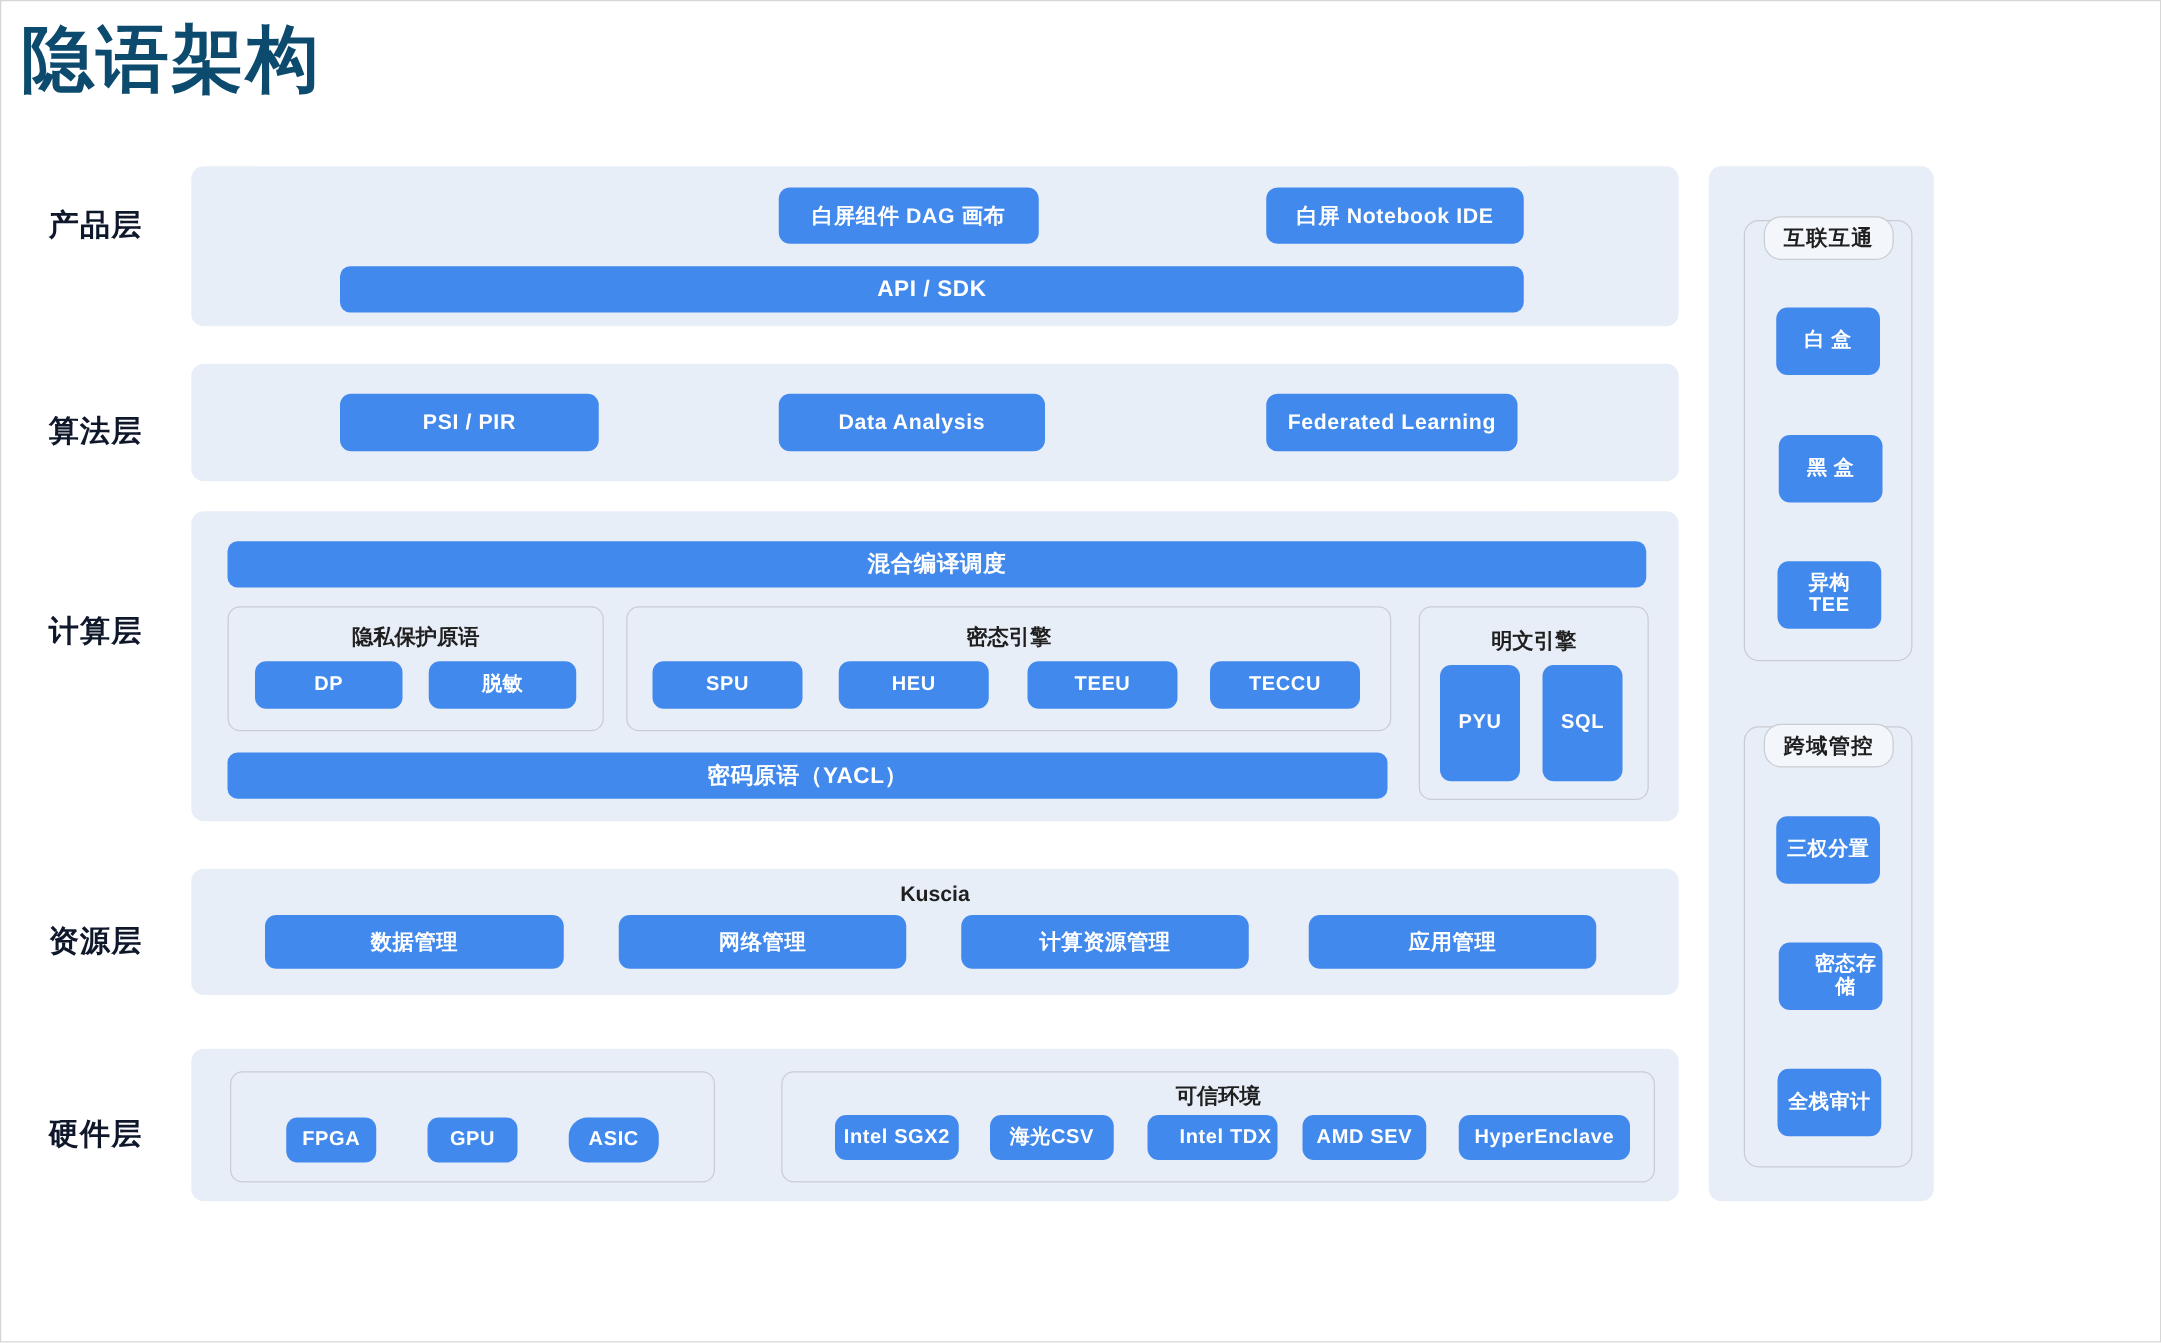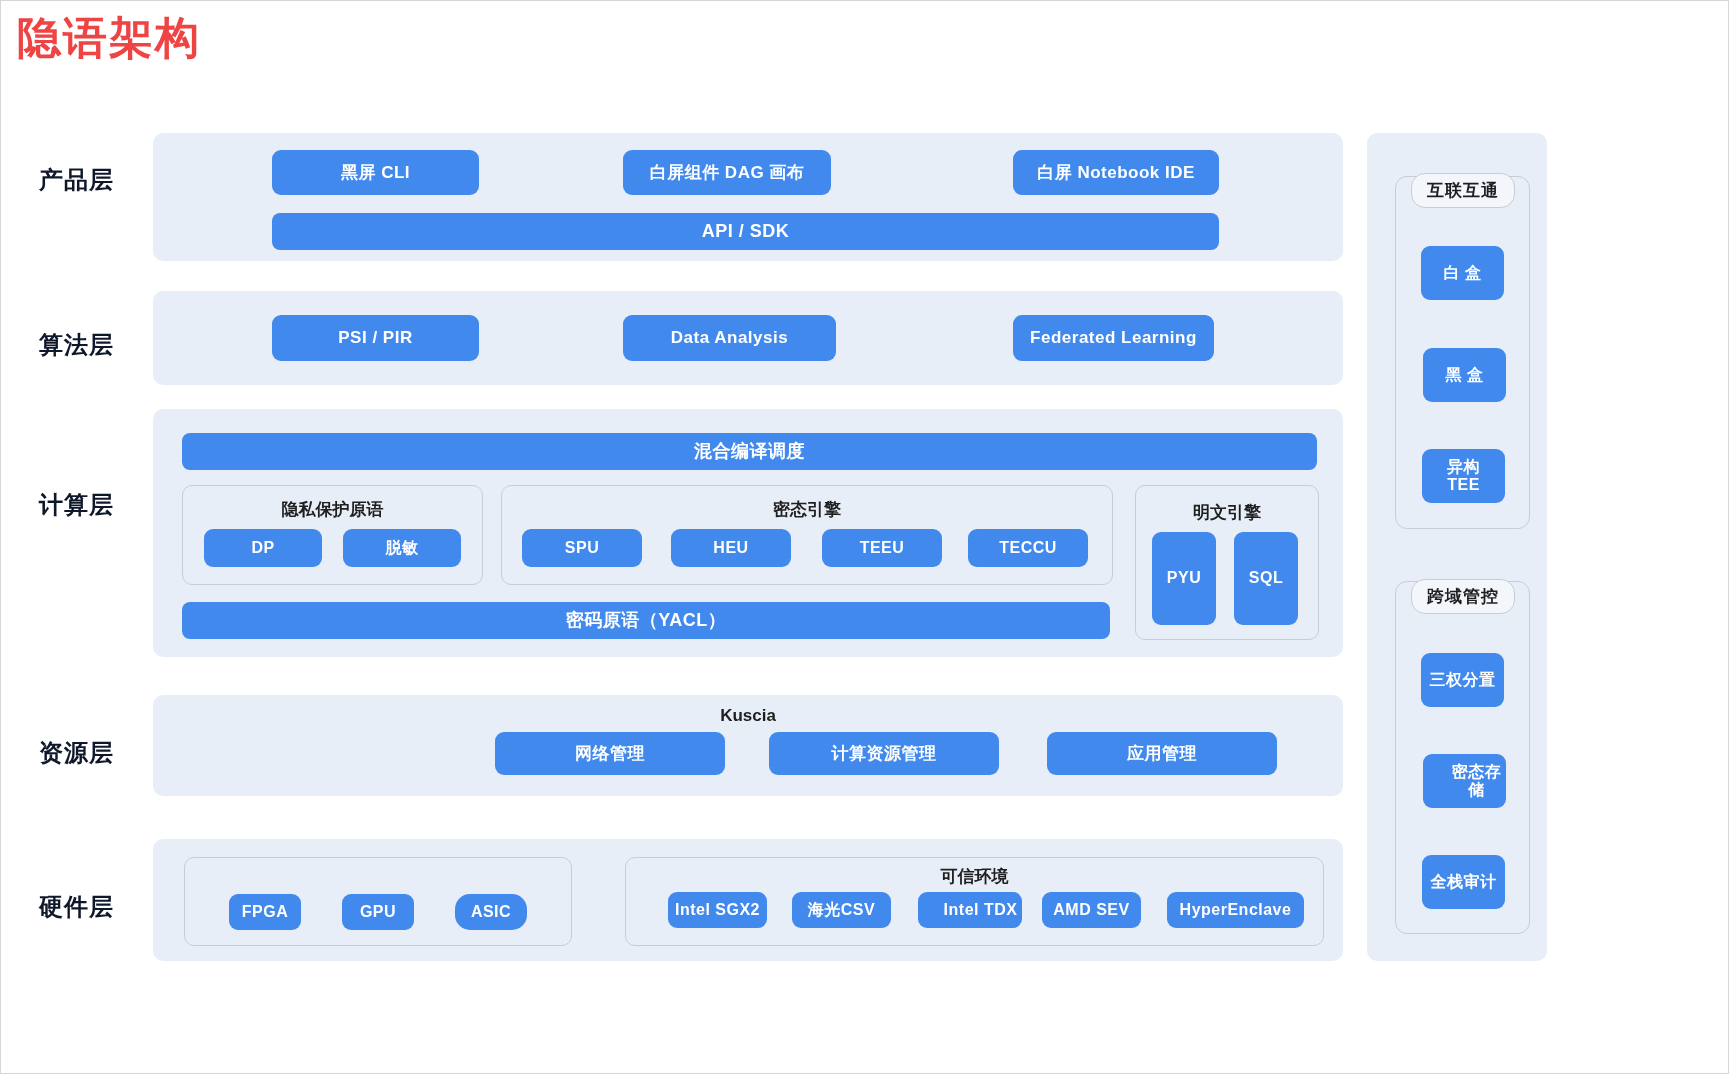--- a/index.html
+++ b/index.html
@@ -14,23 +14,23 @@
     color: #2b2b2b;
     overflow: hidden;
     position: relative;
     box-sizing: border-box;
     border: 1px solid #d6d6d6;
   }
   #page-title {
     position: absolute;
     left: 16px;
     top: 8px;
-    font-size: 44px;
-    font-weight: 700;
-    color: #ef4444;
+    font-size: 58px;
+    font-weight: 700;
+    color: #0c4a6e;
     letter-spacing: 2px;
   }
 
   .canvas {
     position: absolute;
     left: 0; top: 0;
     width: 1729px;
     height: 1074px;
   }
 
@@ -130,21 +130,20 @@
 </style>
 </head>
 <body>
 
 <div class="canvas">
 
   <div id="page-title">隐语架构</div>
 
   <div class="layer-label" style="left:38px; top:163px;">产品层</div>
   <div class="layer-panel" style="left:152px; top:132px; width:1190px; height:128px;"></div>
-  <div class="pill" style="left:271px; top:149px; width:207px; height:45px;">黑屏 CLI</div>
   <div class="pill" style="left:622px; top:149px; width:208px; height:45px;">白屏组件 DAG 画布</div>
   <div class="pill" style="left:1012px; top:149px; width:206px; height:45px;">白屏 Notebook IDE</div>
   <div class="pill wide-bar" style="left:271px; top:212px; width:947px; height:37px;">API / SDK</div>
 
   <div class="layer-label" style="left:38px; top:328px;">算法层</div>
   <div class="layer-panel" style="left:152px; top:290px; width:1190px; height:94px;"></div>
   <div class="pill" style="left:271px; top:314px; width:207px; height:46px;">PSI / PIR</div>
   <div class="pill" style="left:622px; top:314px; width:213px; height:46px;">Data Analysis</div>
   <div class="pill" style="left:1012px; top:314px; width:201px; height:46px;">Federated Learning</div>
 
@@ -168,20 +167,21 @@
   <div class="group-box" style="left:1134px; top:484px; width:184px; height:155px;"></div>
   <div class="group-title" style="left:1134px; top:500px; width:184px;">明文引擎</div>
   <div class="pill small" style="left:1151px; top:531px; width:64px; height:93px;">PYU</div>
   <div class="pill small" style="left:1233px; top:531px; width:64px; height:93px;">SQL</div>
 
   <div class="pill wide-bar" style="left:181px; top:601px; width:928px; height:37px;">密码原语（YACL）</div>
 
   <div class="layer-label" style="left:38px; top:736px;">资源层</div>
   <div class="layer-panel" style="left:152px; top:694px; width:1190px; height:101px;"></div>
   <div class="panel-heading" style="left:152px; top:705px; width:1190px;">Kuscia</div>
+  <div class="pill" style="left:211px; top:731px; width:239px; height:43px;">数据管理</div>
   <div class="pill" style="left:494px; top:731px; width:230px; height:43px;">网络管理</div>
   <div class="pill" style="left:768px; top:731px; width:230px; height:43px;">计算资源管理</div>
   <div class="pill" style="left:1046px; top:731px; width:230px; height:43px;">应用管理</div>
 
   <div class="layer-label" style="left:38px; top:890px;">硬件层</div>
   <div class="layer-panel" style="left:152px; top:838px; width:1190px; height:122px;"></div>
 
   <div class="group-box" style="left:183px; top:856px; width:388px; height:89px;"></div>
   <div class="pill small" style="left:228px; top:893px; width:72px; height:36px;">FPGA</div>
   <div class="pill small" style="left:341px; top:893px; width:72px; height:36px;">GPU</div>

